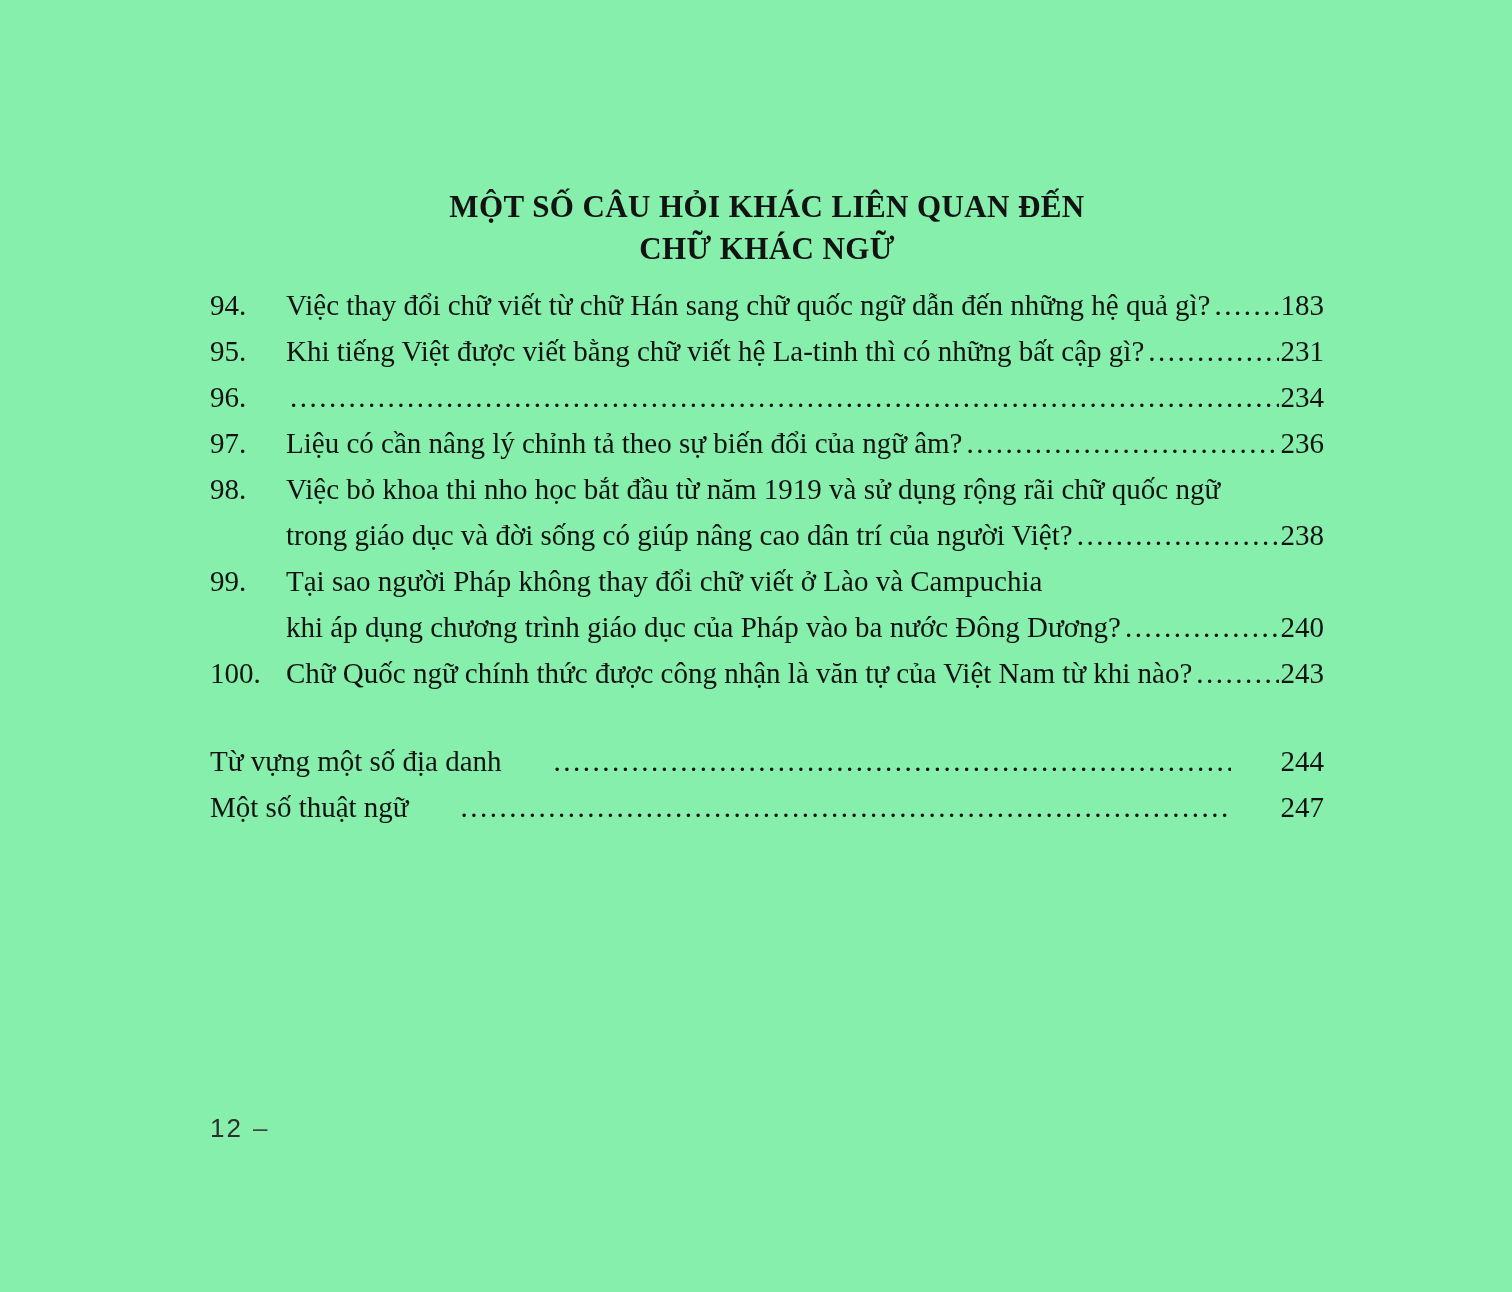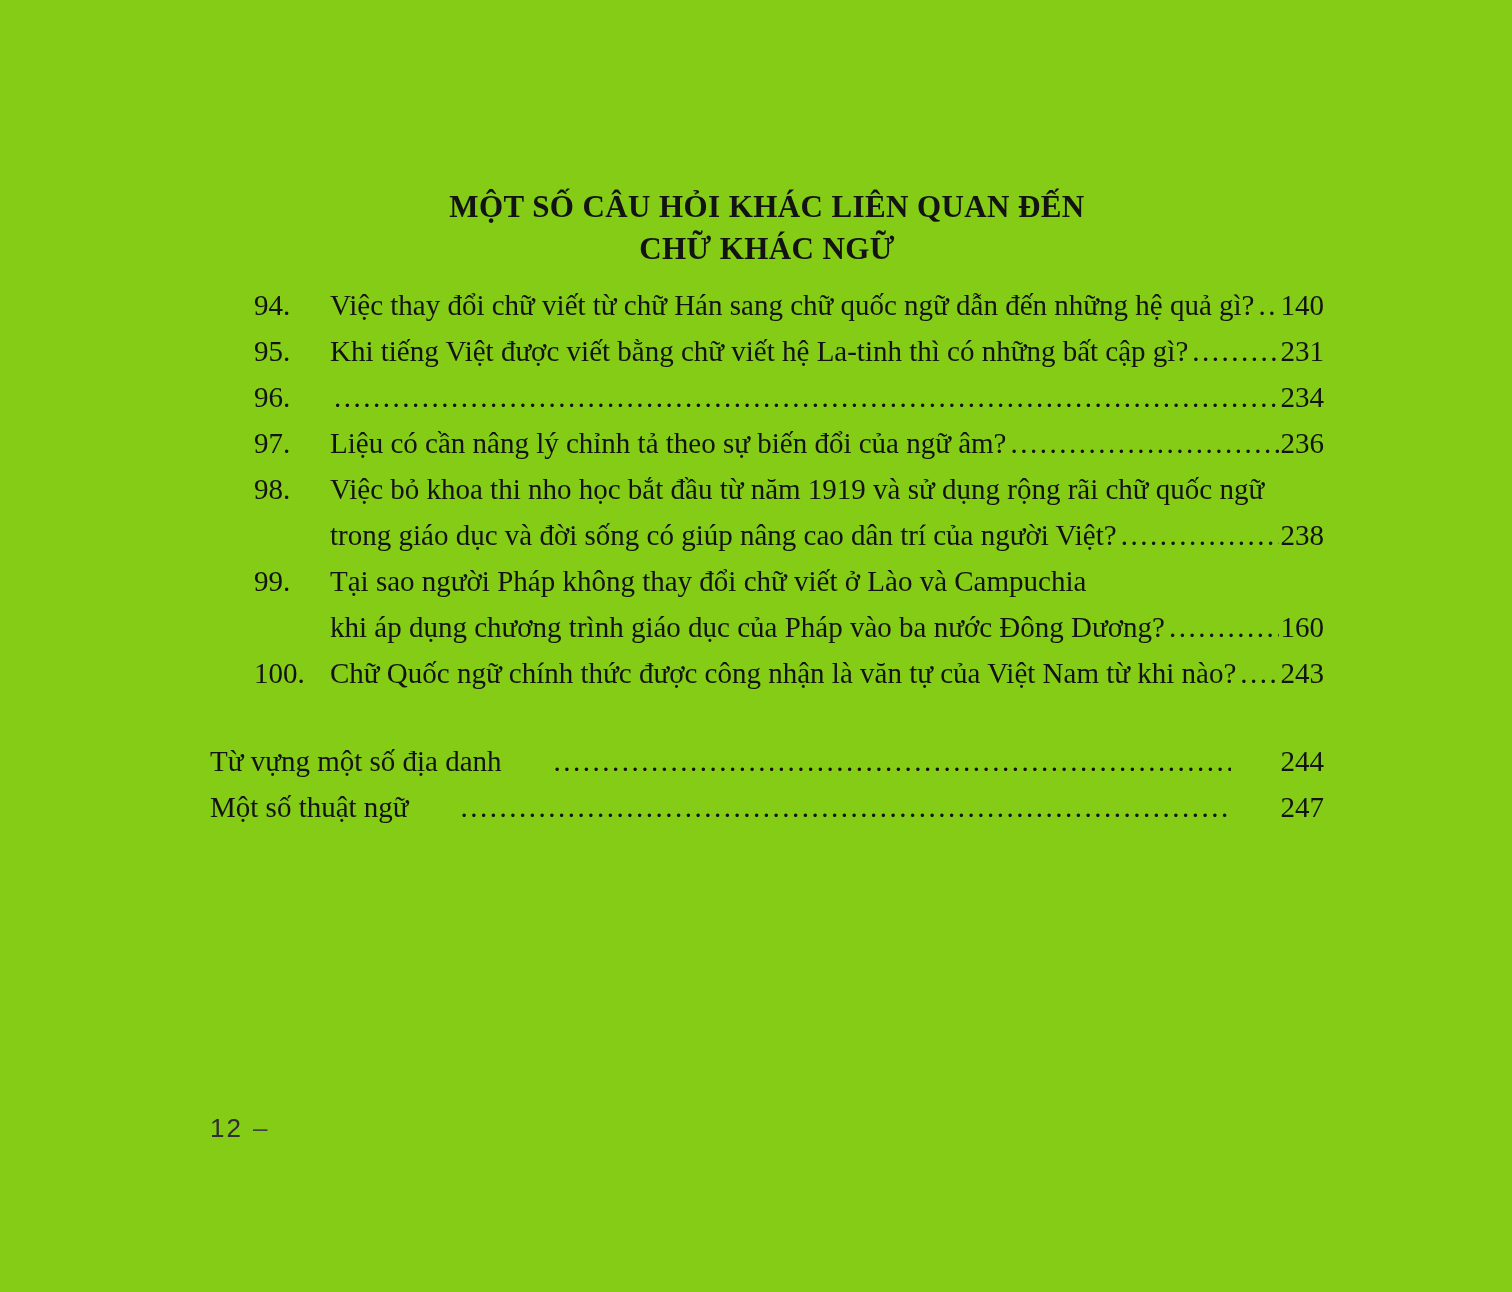--- a/index.html
+++ b/index.html
@@ -5,21 +5,21 @@
   html, body {
     margin: 0;
     padding: 0;
     background: #e8e8e8;
   }
   .page {
     position: relative;
     width: 1512px;
     height: 1292px;
     margin: 0 auto;
-    background: #84cc16;
+    background: #86efac;
     font-family: "Liberation Serif", "DejaVu Serif", serif;
     color: #131313;
     overflow: hidden;
   }
   .content {
     position: absolute;
     left: 210px;
     top: 186px;
     width: 1114px;
   }
@@ -35,21 +35,20 @@
     font-size: 29px;
   }
   .toc-item {
     display: flex;
     align-items: flex-start;
   }
   .toc-num {
     width: 76px;
     flex-shrink: 0;
     line-height: 46px;
-    margin-left: 44px;
   }
   .toc-content {
     flex: 1 1 auto;
     min-width: 0;
   }
   .toc-line {
     display: flex;
     align-items: center;
     line-height: 46px;
   }
@@ -106,21 +105,21 @@
     </h1>
 
     <div class="toc-list">
 
       <div class="toc-item">
         <span class="toc-num">94.</span>
         <div class="toc-content">
           <div class="toc-line">
             <span class="toc-text">Việc thay đổi chữ viết từ chữ Hán sang chữ quốc ngữ dẫn đến những hệ quả gì?</span>
             <span class="leader"></span>
-            <span class="toc-page">140</span>
+            <span class="toc-page">183</span>
           </div>
         </div>
       </div>
 
       <div class="toc-item">
         <span class="toc-num">95.</span>
         <div class="toc-content">
           <div class="toc-line">
             <span class="toc-text">Khi tiếng Việt được viết bằng chữ viết hệ La-tinh thì có những bất cập gì?</span>
             <span class="leader"></span>
@@ -166,21 +165,21 @@
 
       <div class="toc-item">
         <span class="toc-num">99.</span>
         <div class="toc-content">
           <div class="toc-line">
             <span class="toc-text">Tại sao người Pháp không thay đổi chữ viết ở Lào và Campuchia</span>
           </div>
           <div class="toc-line">
             <span class="toc-text">khi áp dụng chương trình giáo dục của Pháp vào ba nước Đông Dương?</span>
             <span class="leader"></span>
-            <span class="toc-page">160</span>
+            <span class="toc-page">240</span>
           </div>
         </div>
       </div>
 
       <div class="toc-item">
         <span class="toc-num">100.</span>
         <div class="toc-content">
           <div class="toc-line">
             <span class="toc-text">Chữ Quốc ngữ chính thức được công nhận là văn tự của Việt Nam từ khi nào?</span>
             <span class="leader"></span>

